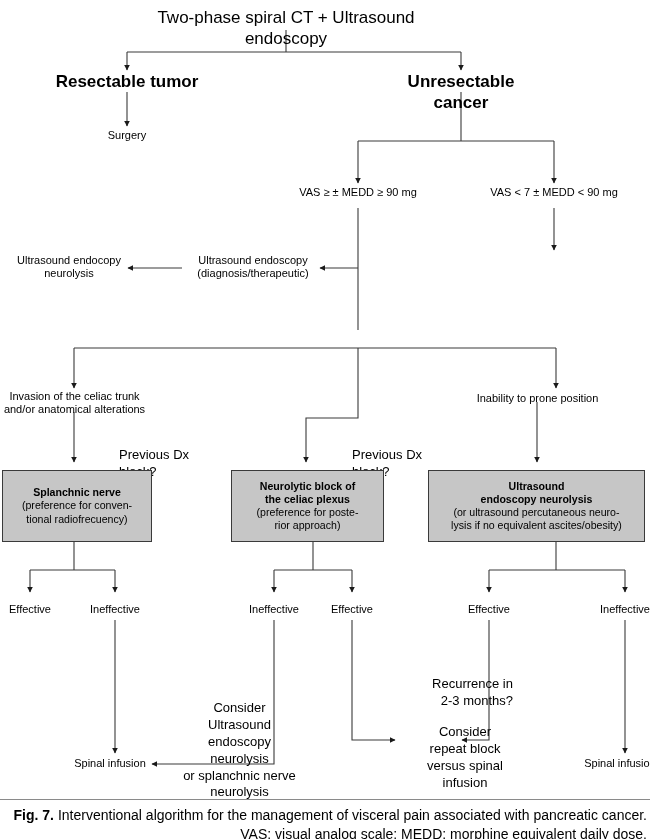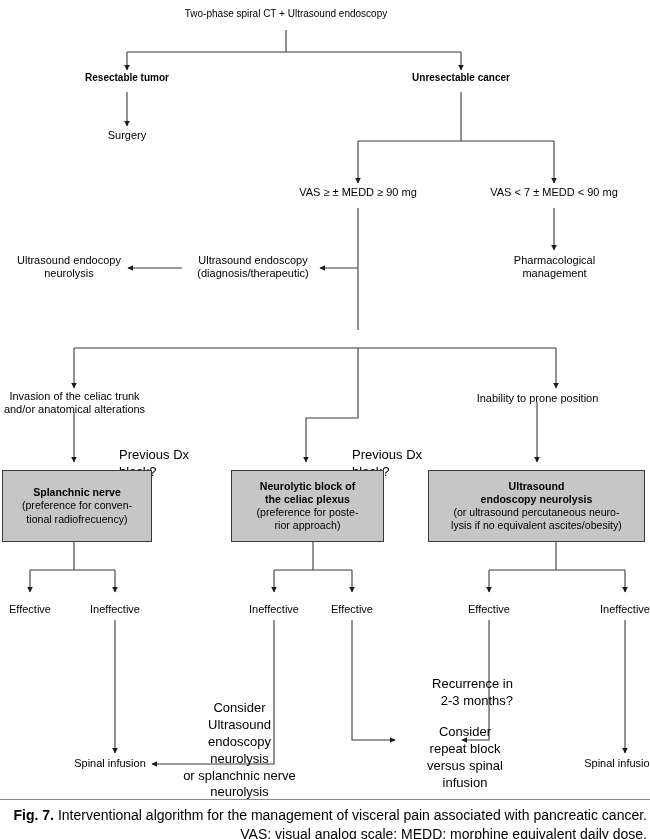--- a/index.html
+++ b/index.html
@@ -1,20 +1,20 @@
 <!DOCTYPE html>
 <html><head>
 <meta charset="utf-8">
 <style>
   html,body{margin:0;padding:0;background:#ffffff;}
   body{width:650px;height:839px;font-family:"Liberation Sans",sans-serif;color:#000;}
   #root{position:relative;width:650px;height:839px;overflow:hidden;}
   svg.flow{position:absolute;left:0;top:0;width:650px;height:839px;}
   .node{position:absolute;text-align:center;line-height:1.22;}
-  .t13{font-size:10px;}
+  .t13{font-size:17px;}
   .t12{font-size:11px;}
   .t8{font-size:13px;line-height:1.3;padding-left:36px;}
   .bold{font-weight:bold;}
   .gbox{position:absolute;background:#c6c6c6;border:1px solid #3a3a3a;
         display:flex;align-items:center;justify-content:center;text-align:center;
         font-size:10.6px;line-height:1.25;}
   .gbox .hd{font-weight:bold;}
   .caption{position:absolute;left:3px;top:806px;width:644px;font-size:14px;line-height:1.33;text-align:right;}
   .caption .fignum{font-weight:bold;}
   .rule{position:absolute;left:0;top:799px;width:650px;height:1px;background:#8a8a8a;}
@@ -102,24 +102,20 @@
   <div class="node t12" style="left:188px;top:254px;width:130px;">
     <div>Ultrasound endoscopy</div>
     <div>(diagnosis/therapeutic)</div>
   </div>
 
   <div class="node t12" style="left:10px;top:254px;width:118px;">
     <div>Ultrasound endocopy</div>
     <div>neurolysis</div>
   </div>
 
-  <div class="node t12" style="left:482px;top:254px;width:145px;">
-    <div>Pharmacological</div>
-    <div>management</div>
-  </div>
 
   <div class="node t12" style="left:-8px;top:390px;width:165px;">
     <div>Invasion of the celiac trunk</div>
     <div>and/or anatomical alterations</div>
   </div>
 
   <div class="node t12" style="left:455px;top:392px;width:165px;">Inability to prone position</div>
 
   <div class="node t8" style="left:83px;top:447px;width:92px;text-align:left;">Previous Dx block?</div>
   <div class="node t8" style="left:316px;top:447px;width:92px;text-align:left;">Previous Dx block?</div>

